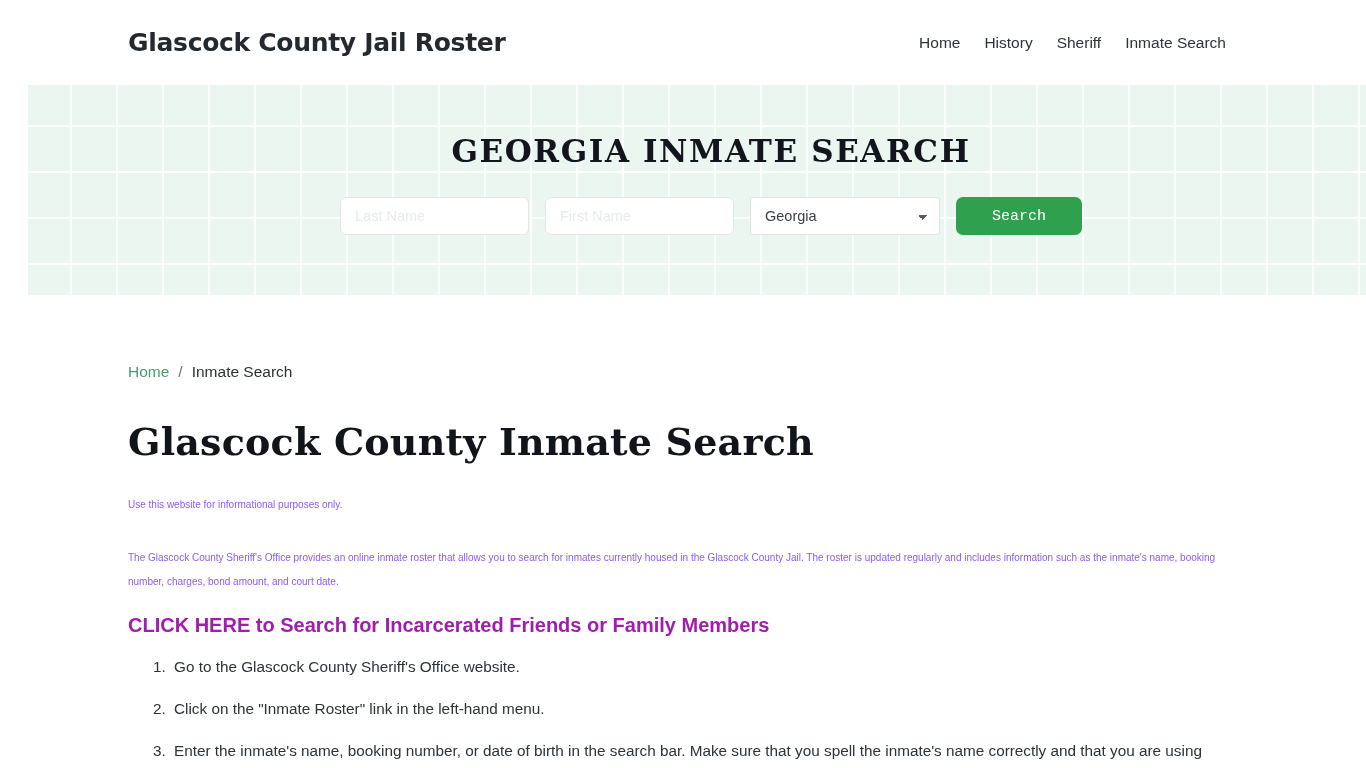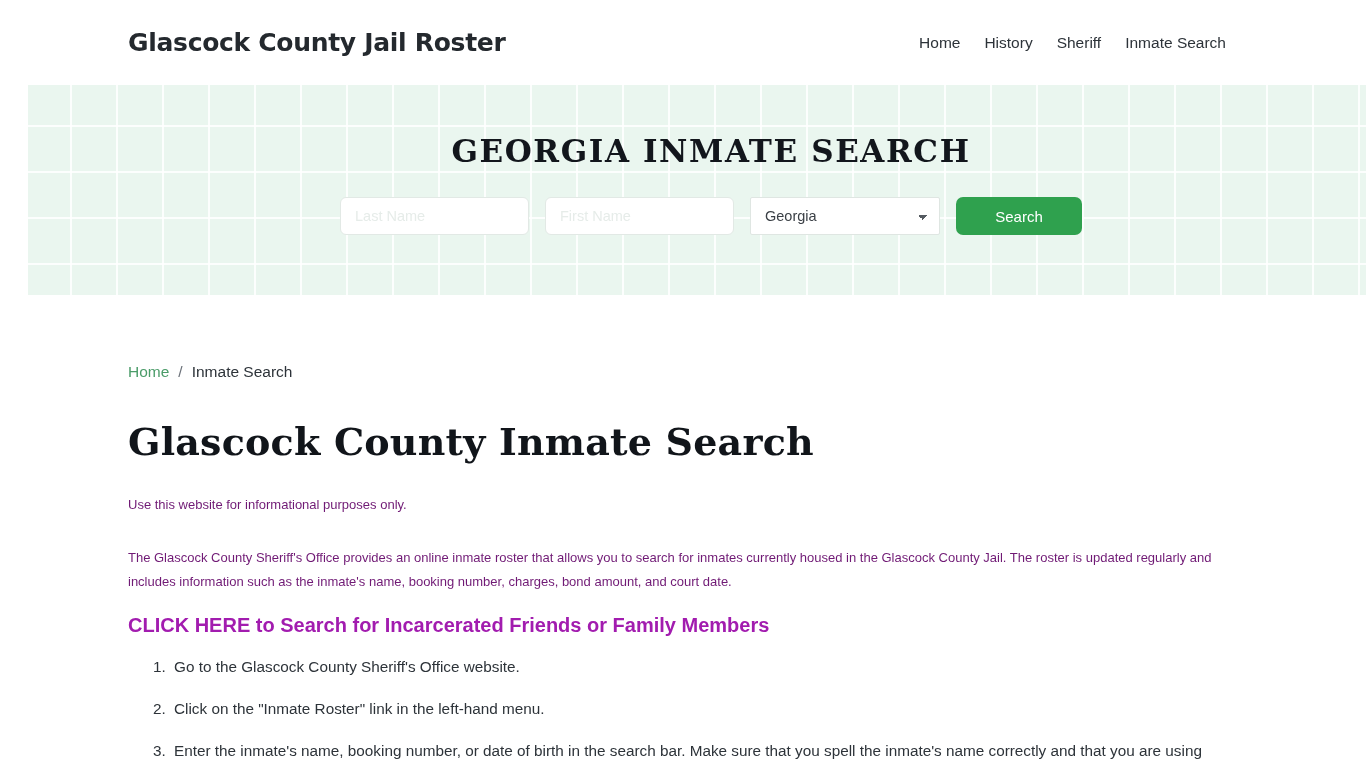--- a/index.html
+++ b/index.html
@@ -112,21 +112,21 @@
     background-repeat: no-repeat;
   }
   .search-btn {
     width: 126px;
     height: 38px;
     border: none;
     border-radius: 7px;
     background: #2fa14e;
     color: #ffffff;
     font-size: 15px;
-    font-family: Liberation Sans, sans-serif;
+    font-family: Liberation Mono, monospace;
     cursor: pointer;
   }
 
   
   .content {
     padding: 0 128px;
   }
   .breadcrumb {
     margin-top: 68px;
     font-size: 15.5px;
@@ -142,23 +142,23 @@
   .breadcrumb .sep { color: #6b7179; }
   .page-title {
     font-family: "DejaVu Serif", serif;
     font-weight: bold;
     font-size: 38px;
     letter-spacing: 0.2px;
     color: #11151a;
     margin: 38px 0 0 0;
   }
   .body-p {
-    font-size: 13px;
+    font-size: 10px;
     line-height: 24px;
-    color: #701a75;
+    color: #8b5cf6;
     margin: 29px 0 0 0;
     max-width: 1090px;
   }
   .cta-link {
     display: inline-block;
     margin-top: 20px;
     font-size: 20px;
     font-weight: bold;
     color: #a21caf;
     text-decoration: none;

